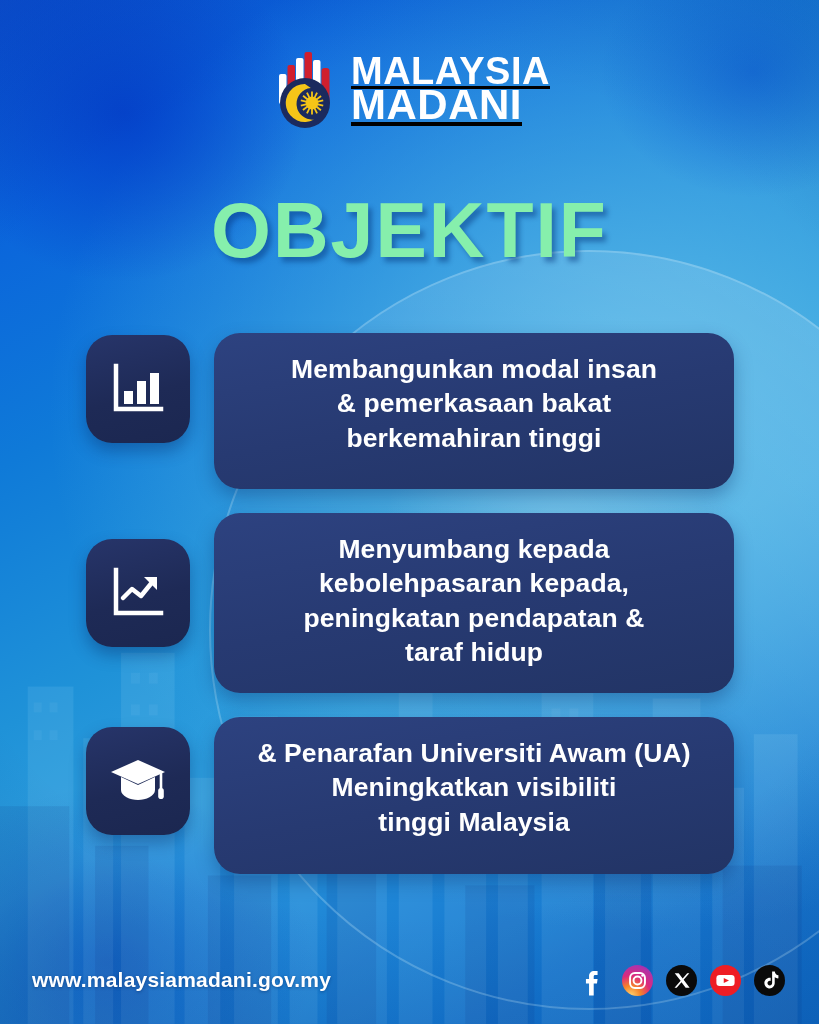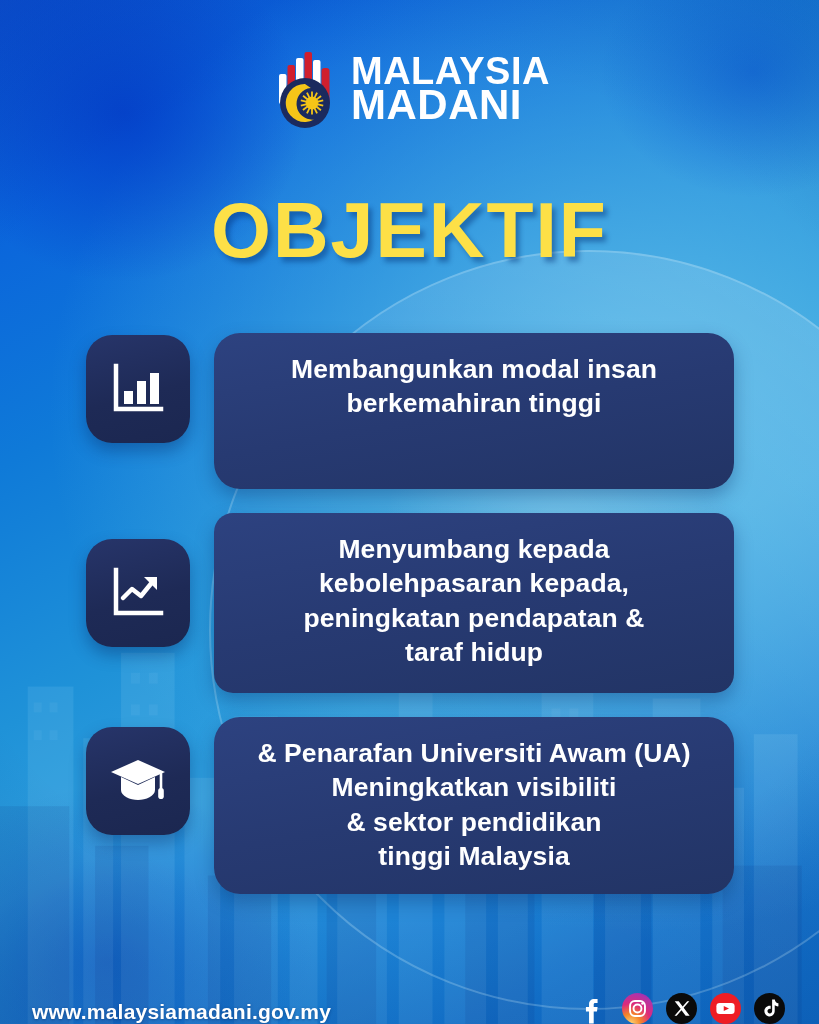--- a/index.html
+++ b/index.html
@@ -88,39 +88,40 @@
   }
 
   
   .logo-block {
     position: absolute;
     left: 0; right: 0; top: 48px;
     display: flex;
     align-items: center;
     justify-content: center;
     gap: 6px;
+    text-decoration: underline;
   }
   .logo-mark { width: 76px; height: 82px; display: block; }
   .logo-words {
     display: flex;
     flex-direction: column;
     line-height: .86;
     color: #ffffff;
     font-weight: 800;
     letter-spacing: .5px;
   }
   .logo-line1 { font-size: 38px; }
   .logo-line2 { font-size: 42px; }
 
   
   .title {
     position: absolute;
     left: 0; right: 0; top: 186px;
     text-align: center;
-    color: #fde047;
+    color: #86efac;
     font-size: 77px;
     font-weight: 800;
     letter-spacing: 2px;
     text-shadow: 4px 5px 5px rgba(5,50,120,.45);
   }
 
   
   .rows {
     position: absolute;
     left: 86px;
@@ -154,32 +155,32 @@
     color: #ffffff;
     text-align: center;
     font-weight: 700;
     font-size: 26.5px;
     line-height: 1.30;
     letter-spacing: .1px;
     padding: 19px 22px 20px;
   }
   .card-line { display: block; white-space: nowrap; }
   .row-1 .card { min-height: 156px; }
-  .row-2 .card { min-height: 180px; border-radius: 19px; }
+  .row-2 .card { min-height: 180px; }
   .row-3 .card { min-height: 157px; }
   .row-2 .icon-box { margin-top: 26px; }
   .row-3 .icon-box { margin-top: 10px; }
 
   
   .footer {
     position: absolute;
     left: 0; right: 0; bottom: 0;
     height: 88px;
     display: flex;
-    align-items: flex-end;
+    align-items: center;
     justify-content: space-between;
     padding: 0 34px 0 32px;
   }
   .site-url {
     color: #ffffff;
     font-size: 21px;
     font-weight: 700;
     letter-spacing: .2px;
     text-shadow: 0 1px 3px rgba(4,40,100,.5);
   }
@@ -295,20 +296,21 @@
       <div class="icon-box">
         <svg width="54" height="52" viewBox="0 0 54 52">
           <path d="M5 3 L5 46 L50 46" fill="none" stroke="#ffffff" stroke-width="4.5" stroke-linecap="square"></path>
           <rect x="13" y="28" width="9" height="13" fill="#ffffff"></rect>
           <rect x="26" y="18" width="9" height="23" fill="#ffffff"></rect>
           <rect x="39" y="10" width="9" height="31" fill="#ffffff"></rect>
         </svg>
       </div>
       <div class="card">
         <span class="card-line">Membangunkan modal insan</span>
+        <span class="card-line">&amp; pemerkasaan bakat</span>
         <span class="card-line">berkemahiran tinggi</span>
       </div>
     </div>
 
     <div class="row row-2">
       <div class="icon-box">
         <svg width="54" height="52" viewBox="0 0 54 52">
           <path d="M5 3 L5 46 L50 46" fill="none" stroke="#ffffff" stroke-width="4.5" stroke-linecap="square"></path>
           <path d="M12 31 L21 22 L30 29 L43 13" fill="none" stroke="#ffffff" stroke-width="4.5" stroke-linejoin="round" stroke-linecap="round"></path>
           <path d="M33 10 L46 10 L46 23 Z" fill="#ffffff"></path>
@@ -327,21 +329,20 @@
         <svg width="58" height="50" viewBox="0 0 58 50">
           <path d="M29 4 L56 16 L29 28 L2 16 Z" fill="#ffffff"></path>
           <path d="M12 21 L12 34 C12 40 21 44 29 44 C37 44 46 40 46 34 L46 21 L29 29 Z" fill="#ffffff"></path>
           <path d="M52 17.5 L52 33" stroke="#ffffff" stroke-width="2.6" fill="none" stroke-linecap="round"></path>
           <rect x="49.2" y="32" width="5.6" height="11" rx="2.8" fill="#ffffff"></rect>
         </svg>
       </div>
       <div class="card">
         <span class="card-line">&amp; Penarafan Universiti Awam (UA)</span>
         <span class="card-line">Meningkatkan visibiliti</span>
-        <span class="card-line">&amp; sektor pendidikan</span>
         <span class="card-line">tinggi Malaysia</span>
       </div>
     </div>
 
   </div>
 
   <div class="footer">
     <div class="site-url">www.malaysiamadani.gov.my</div>
     <div class="socials">
 

